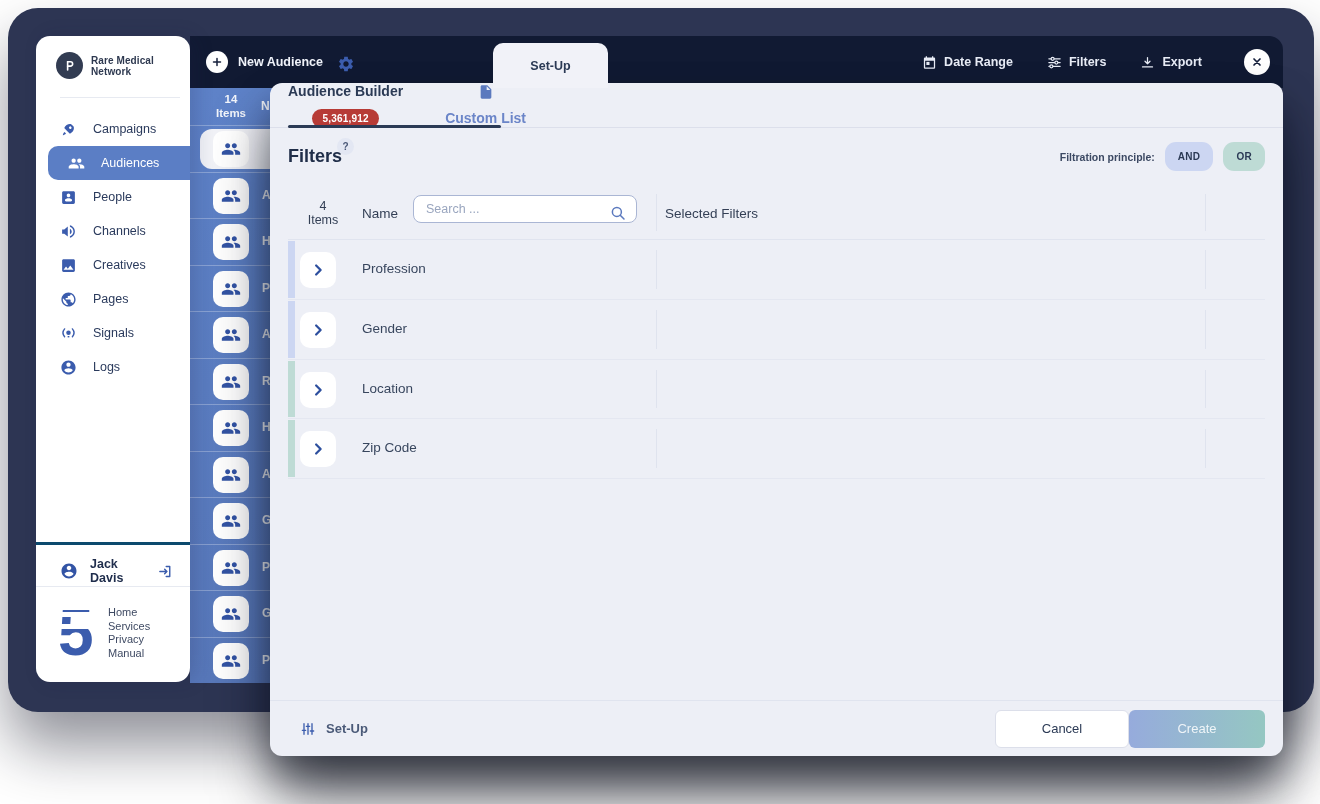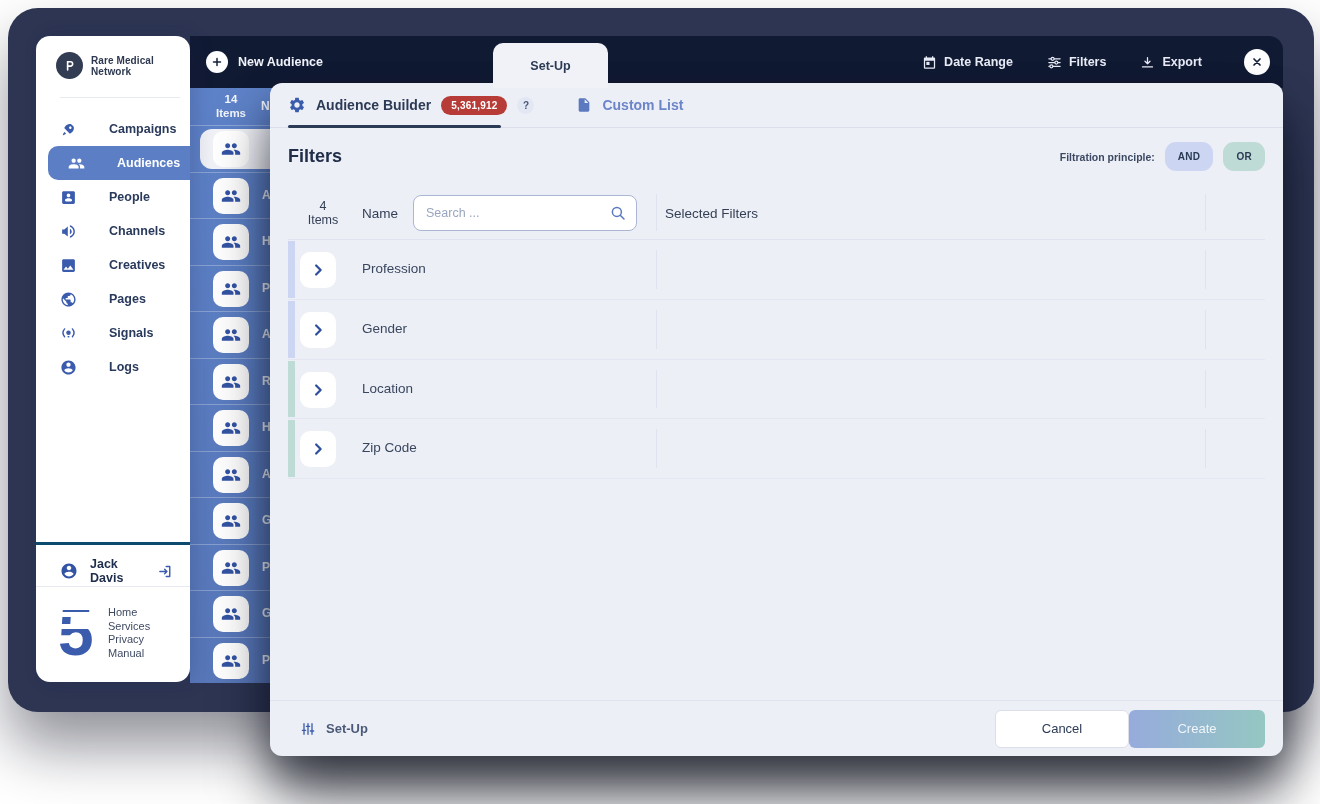--- a/index.html
+++ b/index.html
@@ -34,22 +34,22 @@
 
   
   .sidebar { left:36px; top:36px; width:154px; height:646px; background:#fff;
     border-radius:14px; z-index:10; box-shadow:6px 0 18px rgba(25,35,70,.18); }
   .logo-row { display:flex; align-items:center; gap:8px; padding:16px 6px 0 20px; }
   .logo-circle { width:27px; height:27px; min-width:27px; border-radius:50%;
     background:#323c52; display:flex; align-items:center; justify-content:center; }
   .brand-text { font-size:10px; font-weight:800; color:#2e3950; letter-spacing:.1px; }
   .side-divider { height:1px; background:#e7eaf1; margin:18px 10px 14px 24px; }
   .nav { display:flex; flex-direction:column; }
-  .nav-item { height:34px; display:flex; align-items:center; gap:32px;
-    padding-left:24px; font-size:12.5px; font-weight:700; color:#2a3a5c;
+  .nav-item { height:34px; display:flex; align-items:center; gap:16px;
+    padding-left:24px; font-size:12.5px; font-weight:400; color:#2a3a5c;
     cursor:pointer; }
   .nav-item .ic { color:#3b5cad; display:flex; }
   .nav-item.active { margin-left:12px; padding-left:20px;
     background:var(--panel-blue,#5b7ec5); color:#fff;
     border-radius:10px 0 0 10px; }
   .nav-item.active .ic { color:#fff; }
   .side-user { left:0; right:0; top:506px; border-top:3px solid #0c4a6e; }
   .user-row { display:flex; align-items:center; gap:12px; padding:12px 16px 12px 24px; }
   .user-name { font-size:12.5px; font-weight:700; color:#1f2d4c; }
   .user-row .ic { color:#3354a5; display:flex; }
@@ -79,21 +79,21 @@
     justify-content:center; color:#3354a5; cursor:pointer; }
   .aud-letter { position:absolute; left:72px; top:15px; font-size:12px;
     font-weight:600; color:#f4f7fc; }
 
   
   .modal { left:270px; top:83px; width:1013px; height:673px;
     background:#edeff6; border-radius:12px; z-index:20;
     box-shadow:0 45px 60px -5px rgba(4,8,20,.65), 0 18px 35px rgba(4,8,20,.35); }
   .m-tabs { position:relative; height:45px; display:flex; align-items:center;
     padding-left:18px; border-bottom:1px solid #dcdfeb; }
-  .m-tab { display:flex; align-items:center; gap:10px; cursor:pointer; }
+  .m-tab { display:flex; align-items:center; gap:10px; cursor:pointer;flex-direction:column; }
   .m-tab .ic { display:flex; }
   .builder-label { font-size:14px; font-weight:700; color:#2b3a55; }
   .builder-tab .ic { color:#3b5cad; }
   .red-badge { background:var(--badge-red,#b73b36); color:#fff; font-size:10px;
     font-weight:700; padding:4px 10px; border-radius:10px; letter-spacing:.2px; }
   .help-badge { width:17px; height:17px; border-radius:50%; background:#e3e7f3;
     color:#4a5878; font-size:10px; font-weight:700; display:flex;
     align-items:center; justify-content:center; cursor:pointer; }
   .custom-tab { margin-left:42px; }
   .custom-tab .ic { color:#5b79be; }
@@ -110,21 +110,21 @@
     align-items:center; font-size:10px; font-weight:700; color:#2b3a55;
     letter-spacing:.3px; cursor:pointer; }
   .pill.and { background:var(--accent-and,#ccd6f2); }
   .pill.or  { background:var(--accent-or,#bedbd5); }
 
   .table { position:absolute; left:18px; right:18px; top:103px; }
   .t-head { position:relative; height:54px; border-bottom:1px solid #e0e4ef; }
   .t-count { position:absolute; left:2px; top:13px; width:66px; text-align:center;
     font-size:12.5px; color:#333f55; line-height:14px; }
   .t-name { position:absolute; left:74px; top:20px; font-size:13.5px; color:#333f55; }
-  .t-search { position:absolute; left:125px; top:9px; width:224px; height:36px; }
+  .t-search { position:absolute; left:125px; top:9px; width:224px; height:28px; }
   .t-search input { width:100%; height:100%; border:1px solid #aab6d4;
     border-radius:8px; background:#fff; padding:0 34px 0 12px; font-size:12.5px;
     color:#2b3a55; outline:none; font-family:"Liberation Sans", sans-serif; }
   .t-search input::placeholder { color:#9aa6bf; }
   .t-search .ic { position:absolute; right:10px; top:9px; color:#5b79be; }
   .t-selected { position:absolute; left:377px; top:20px; font-size:13.5px; color:#333f55; }
   .vdiv1, .vdiv2 { position:absolute; top:8px; bottom:8px; width:1px; background:#dfe3ee; }
   .vdiv1 { left:368px; } .vdiv2 { left:917px; }
   .t-row { position:relative; height:59.8px; border-bottom:1px solid #e4e7f1; }
   .t-row .accent { position:absolute; left:0; top:1px; bottom:1px; width:7px; }

